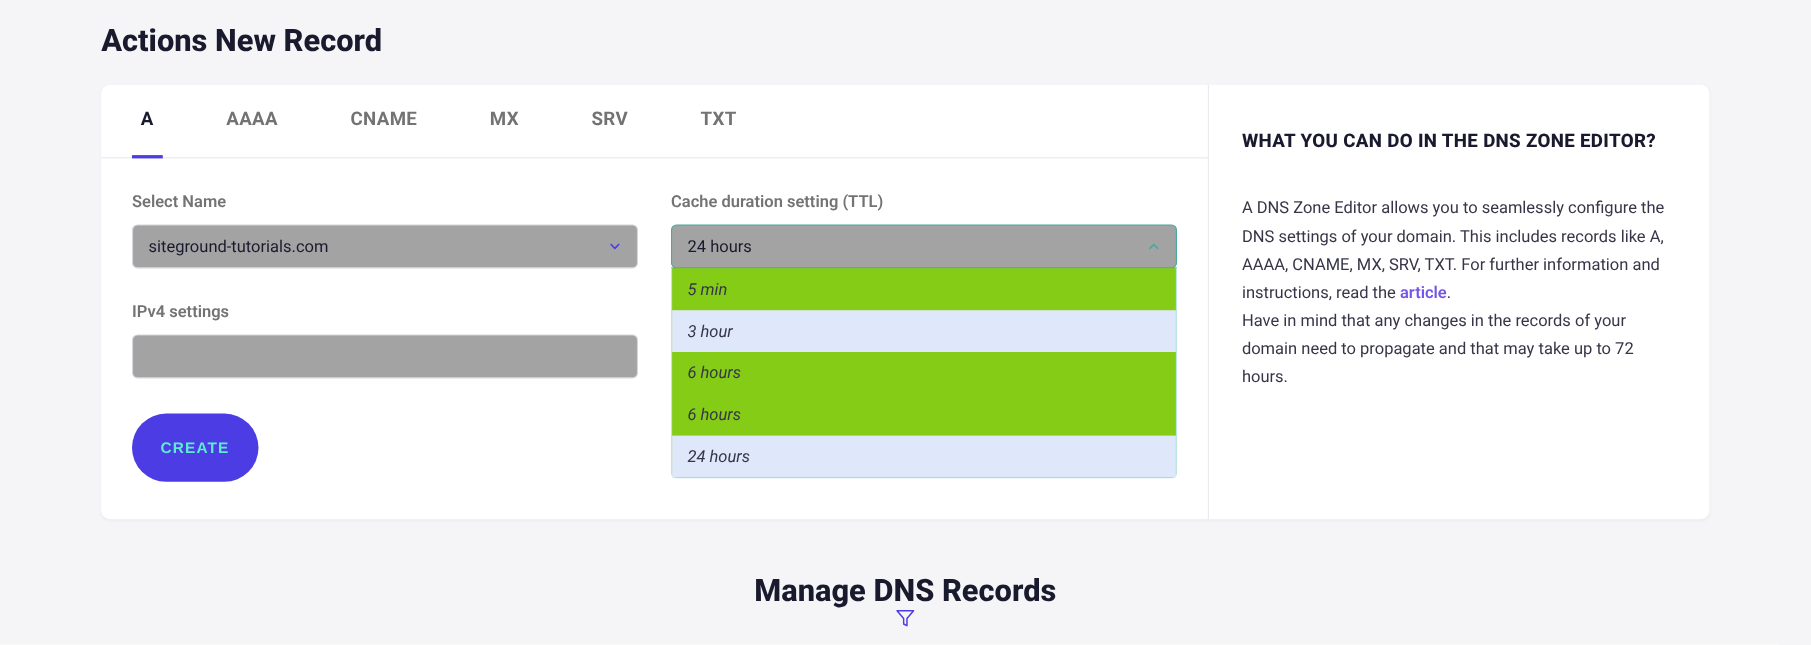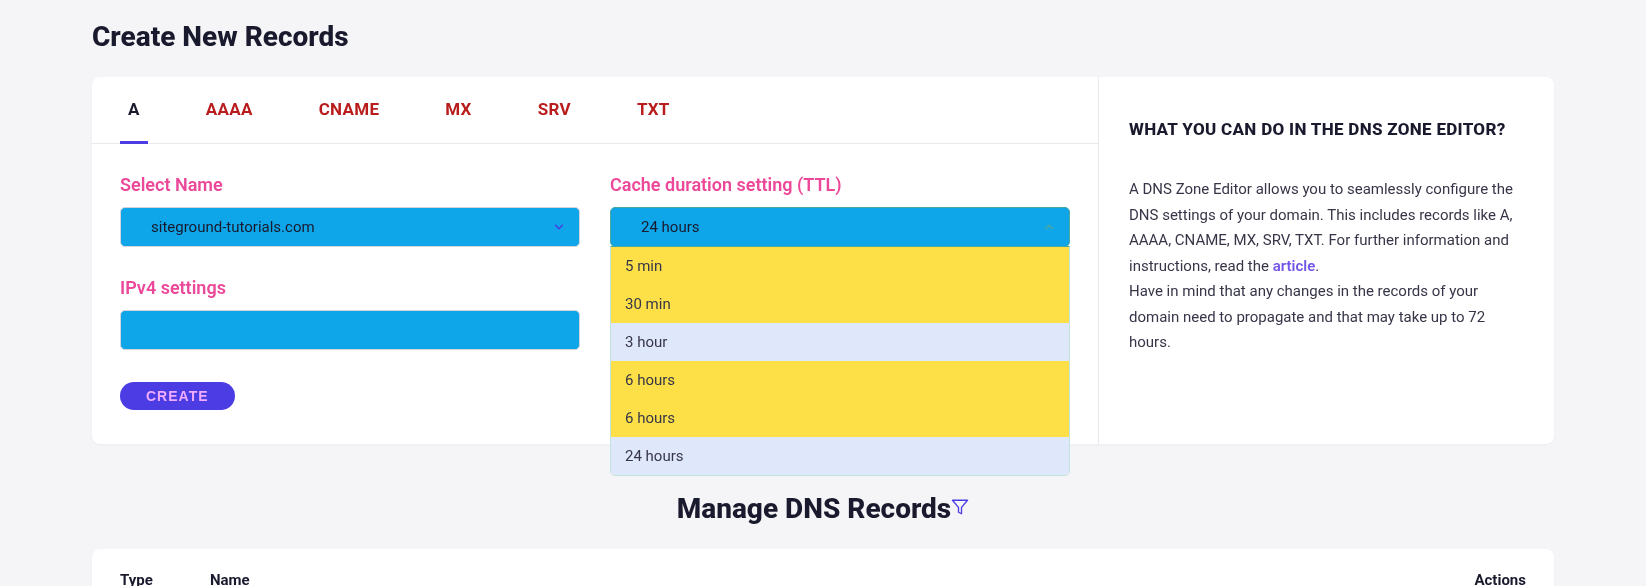--- a/index.html
+++ b/index.html
@@ -37,101 +37,102 @@
     .tabs {
       display: flex;
       gap: 50px;
       padding: 0 28px;
       border-bottom: 1px solid #e8e8ed;
     }
     .tab {
       padding: 22px 8px;
       font-size: 17px;
       font-weight: 700;
-      color: #b91c1c;
+      color: #737373;
       cursor: pointer;
       border-bottom: 3px solid transparent;
       margin-bottom: -1px;
       letter-spacing: 0.3px;
     }
     .tab.active {
       color: #1a1a2e;
       border-bottom-color: #4b3de3;
     }
     .form-area {
       padding: 30px 28px 34px 28px;
       display: flex;
       flex-wrap: wrap;
       gap: 30px;
       position: relative;
     }
     .field {
       width: calc(50% - 15px);
     }
     .field-label {
-      font-size: 18px;
+      font-size: 15px;
       font-weight: 600;
-      color: #ec4899;
+      color: #737373;
       margin-bottom: 12px;
       display: block;
     }
     .select-wrap, .input-wrap {
       position: relative;
     }
     .select-input, .text-input {
       width: 100%;
       height: 40px;
       border: 1px solid #d4d4dd;
       border-radius: 5px;
-      padding: 0 40px 0 30px;
-      font-size: 15px;
-      color: #1a1a2e;
-      background: #0ea5e9;
+      padding: 0 40px 0 14px;
+      font-size: 15px;
+      color: #1a1a2e;
+      background: #a3a3a3;
       outline: none;
       font-family: inherit;
     }
     .select-input.open {
       border-color: #4aa8a0;
     }
     .chevron {
       position: absolute;
       right: 14px;
       top: 50%;
       transform: translateY(-50%);
       pointer-events: none;
     }
     .chevron svg {
       display: block;
     }
     .create-btn {
       background: #4b3de3;
-      color: #f0abfc;
+      color: #5eead4;
       border: none;
       border-radius: 999px;
-      padding: 6px 26px;
+      padding: 23px 26px;
       font-size: 14px;
       font-weight: 700;
       letter-spacing: 1px;
       cursor: pointer;
       margin-top: 2px;
       text-align: right;
     }
     .btn-row {
       width: 100%;
     }
     .dropdown {
       position: absolute;
       top: calc(100% - 1px);
       left: 0;
       right: 0;
-      background: #fde047;
+      background: #84cc16;
       border: 1px solid #bfe3df;
       border-top: 1px solid #4aa8a0;
       border-radius: 0 0 5px 5px;
       z-index: 100;
+      font-style: italic;
     }
     .dropdown-item {
       padding: 10px 14px;
       font-size: 15px;
       color: #363648;
       cursor: pointer;
     }
     .dropdown-item.highlighted {
       background: #dfe7fb;
     }
@@ -159,20 +160,21 @@
       color: #7456e8;
       text-decoration: none;
       font-weight: 600;
     }
     .section-header {
       display: flex;
       align-items: center;
       justify-content: center;
       margin-top: 48px;
       margin-bottom: 24px;
+      flex-direction: column;
     }
     h2.section-title {
       font-size: 28px;
       font-weight: 800;
       color: #1a1a2e;
     }
     .filter-icon {
       color: #4b3de3;
       cursor: pointer;
     }
@@ -192,21 +194,21 @@
       color: #1a1a2e;
     }
     .th-type { width: 90px; }
     .th-name { flex: 1; }
     .th-actions { width: 90px; text-align: right; }
   </style>
 </head>
 <body>
 
 <div class="container">
-  <h1>Create New Records</h1>
+  <h1>Actions New Record</h1>
 
   <div class="card">
     <div class="card-left">
       <div class="tabs">
         <div class="tab active">A</div>
         <div class="tab">AAAA</div>
         <div class="tab">CNAME</div>
         <div class="tab">MX</div>
         <div class="tab">SRV</div>
         <div class="tab">TXT</div>
@@ -229,21 +231,20 @@
           <label class="field-label">Cache duration setting (TTL)</label>
           <div class="select-wrap">
             <input class="select-input open" type="text" readonly="" value="24 hours" style="">
             <span class="chevron">
               <svg width="14" height="14" viewBox="0 0 24 24" fill="none" stroke="#4aa8a0" stroke-width="2.5" stroke-linecap="round" stroke-linejoin="round">
                   <polyline points="18 15 12 9 6 15"></polyline>
                 </svg>
             </span>
             <div class="dropdown">
               <div class="dropdown-item">5 min</div>
-              <div class="dropdown-item">30 min</div>
               <div class="dropdown-item highlighted">3 hour</div>
               <div class="dropdown-item">6 hours</div>
               <div class="dropdown-item">6 hours</div>
               <div class="dropdown-item selected">24 hours</div>
             </div>
           </div>
         </div>
 
         <div class="field">
           <label class="field-label">IPv4 settings</label>

